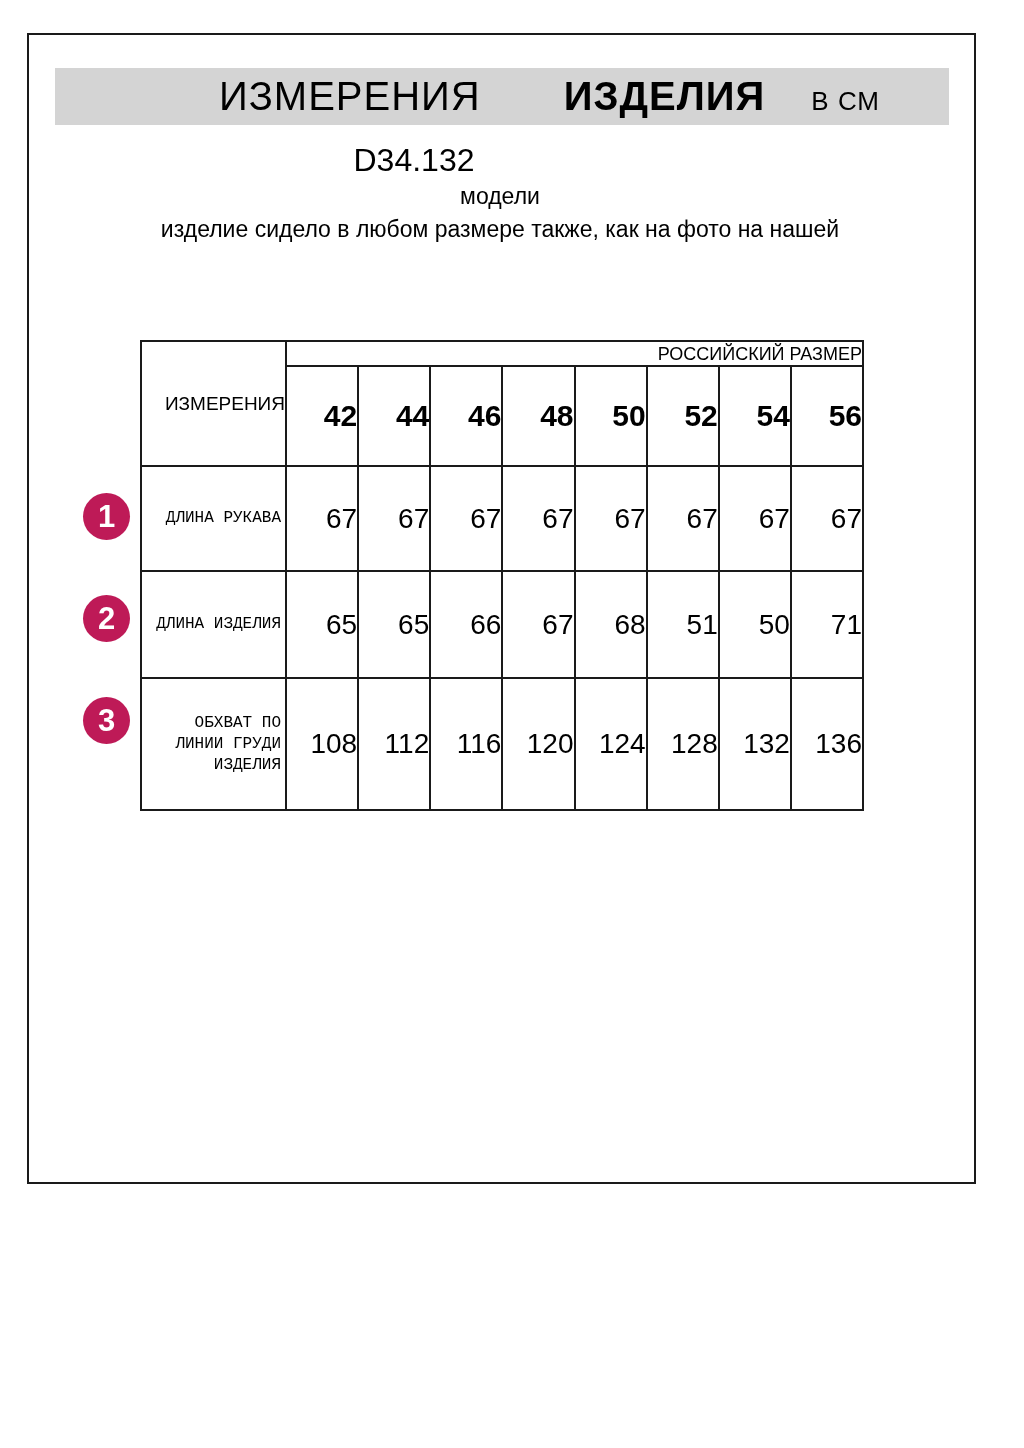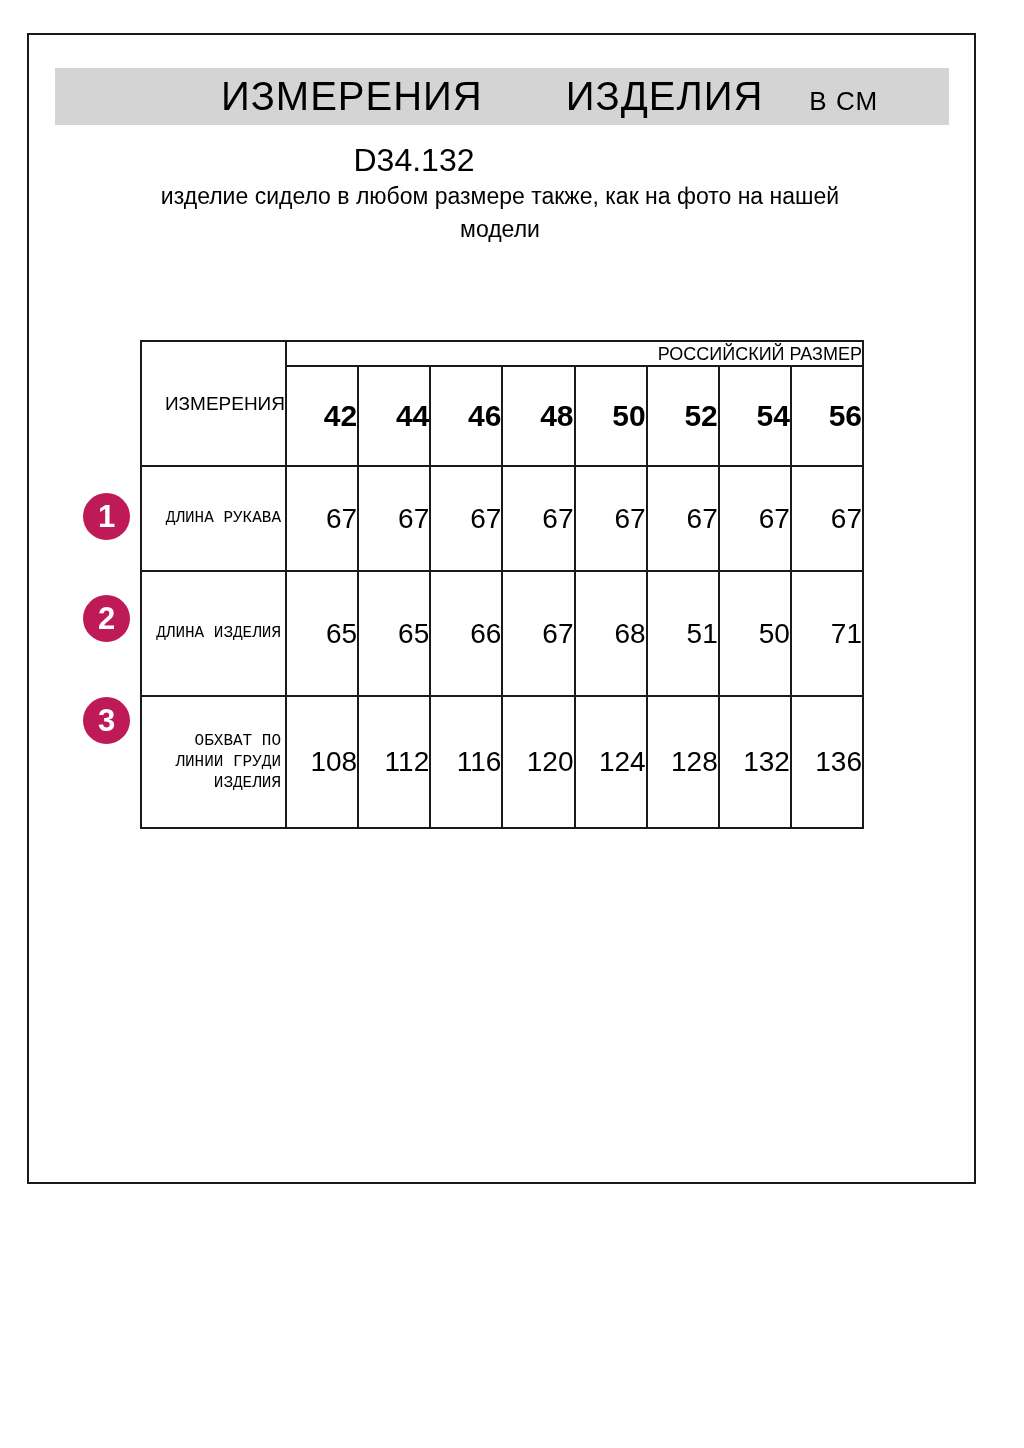--- a/index.html
+++ b/index.html
@@ -25,21 +25,21 @@
   .title-bar{
     position:absolute;
     left:55px;top:68px;width:894px;height:57px;
     background:var(--bar-bg);
     line-height:57px;
     text-align:center;
     padding-left:95px;
     white-space:nowrap;
   }
   .title-w1{font-size:40px;font-weight:normal;letter-spacing:1px;}
-  .title-w2{font-size:40px;font-weight:normal;margin-left:83px;letter-spacing:1px;}
+  .title-w2{font-size:40px;font-weight:bold;margin-left:83px;letter-spacing:1px;}
   .title-w3{font-size:26px;font-weight:normal;margin-left:46px;letter-spacing:1px;}
   .model{
     position:absolute;
     left:0;top:143px;width:828px;
     text-align:center;
     font-size:32px;
     line-height:34px;
   }
   .desc{
     position:absolute;
@@ -58,21 +58,21 @@
   table.size-table td{
     border:2px solid #1a1a1a;
     text-align:right;
     vertical-align:middle;
     overflow:hidden;
   }
   .col-label{width:145px;}
   tr.r-group{height:25px;}
   tr.r-sizes{height:100px;}
   tr.r-d1{height:105px;}
-  tr.r-d2{height:125px;}
+  tr.r-d2{height:107px;}
   tr.r-d3{height:132px;}
   td.corner{font-size:19px;}
   td.group-label{font-size:18px;line-height:22px;}
   td.size{font-size:30px;font-weight:bold;}
   td.rowlabel{font-size:16px;line-height:21px;padding:0 4px;font-family:Liberation Mono, monospace;}
   td.val{font-size:28px;}
   .num-circle{
     position:absolute;
     left:83px;
     width:47px;height:47px;
@@ -93,22 +93,22 @@
 
   <div class="frame"></div>
 
   <div class="title-bar">
     <span class="title-w1">ИЗМЕРЕНИЯ</span><span class="title-w2">ИЗДЕЛИЯ</span><span class="title-w3">В СМ</span>
   </div>
 
   <div class="model">D34.132</div>
 
   <div class="desc">
+    <div>модели</div>
     <div>изделие сидело в любом размере также, как на фото на нашей</div>
-    <div>модели</div>
   </div>
 
   <table class="size-table">
     <colgroup>
       <col class="col-label">
       <col>
         <col>
         <col>
         <col>
         <col>

